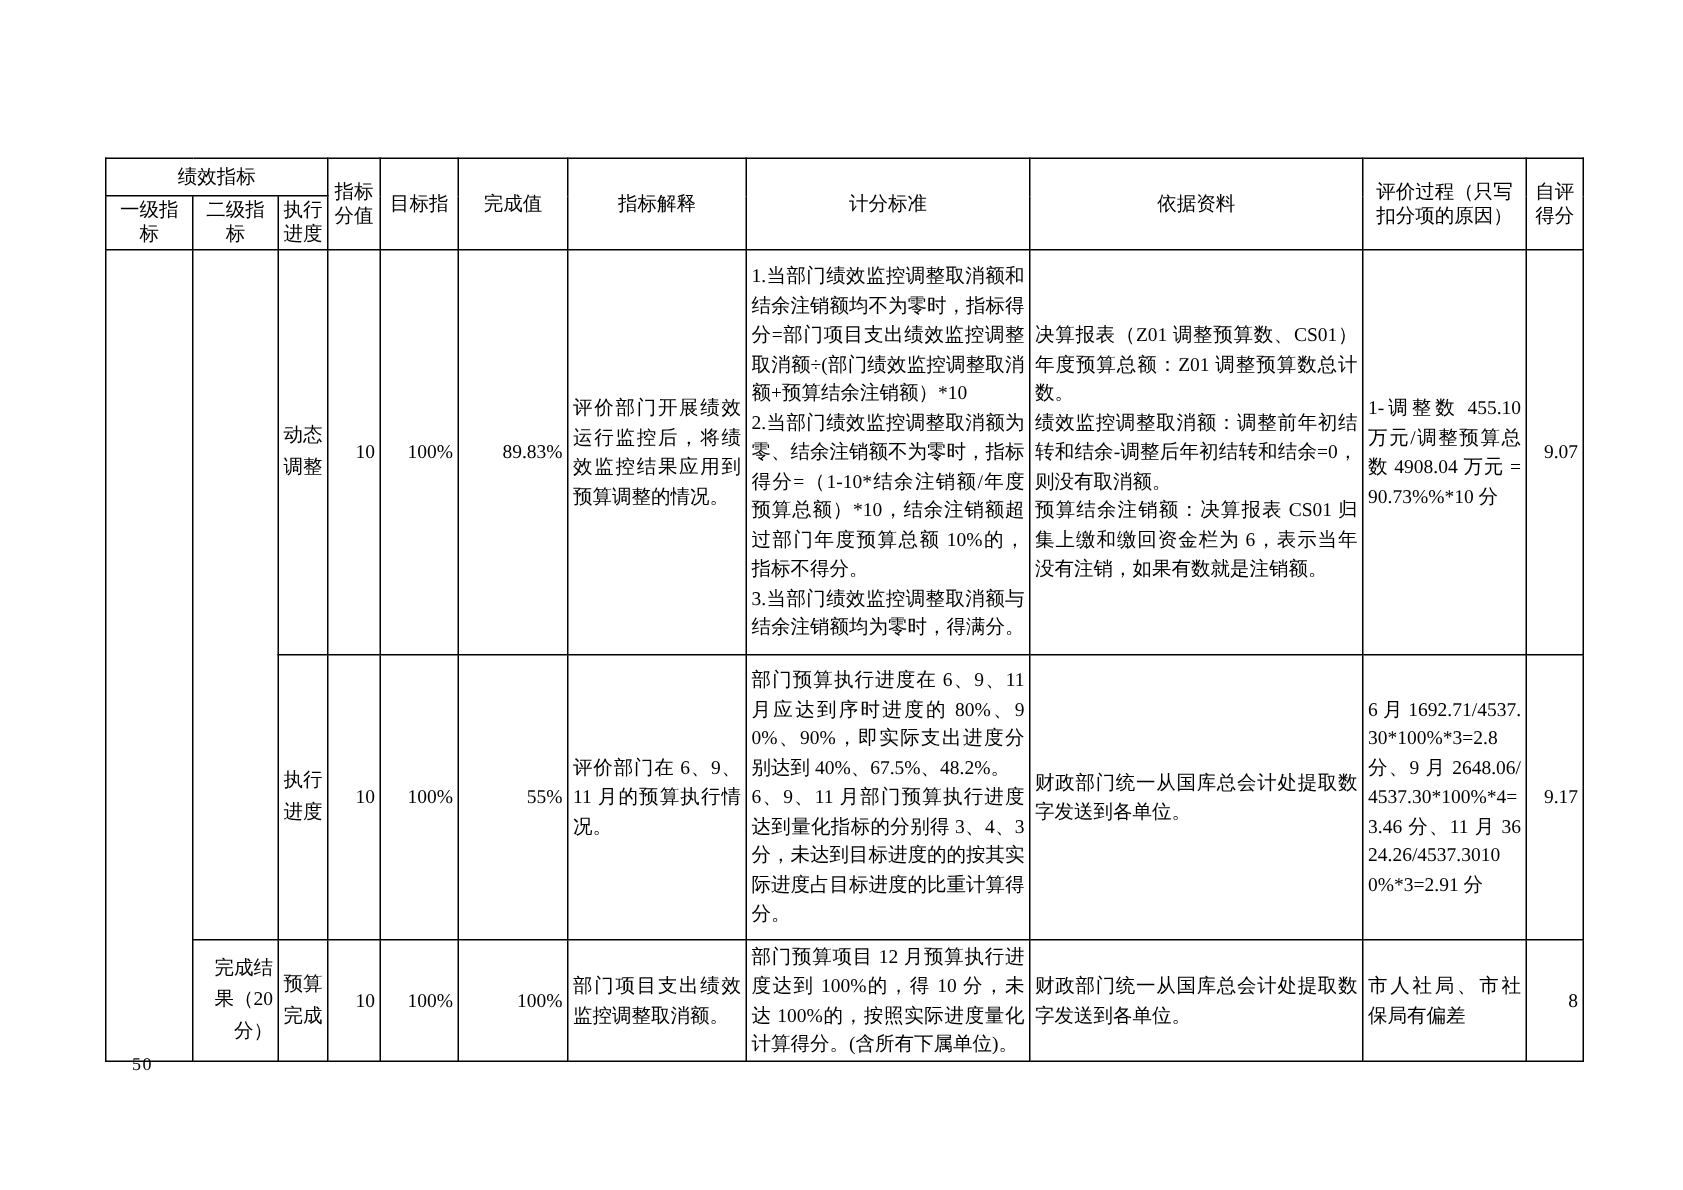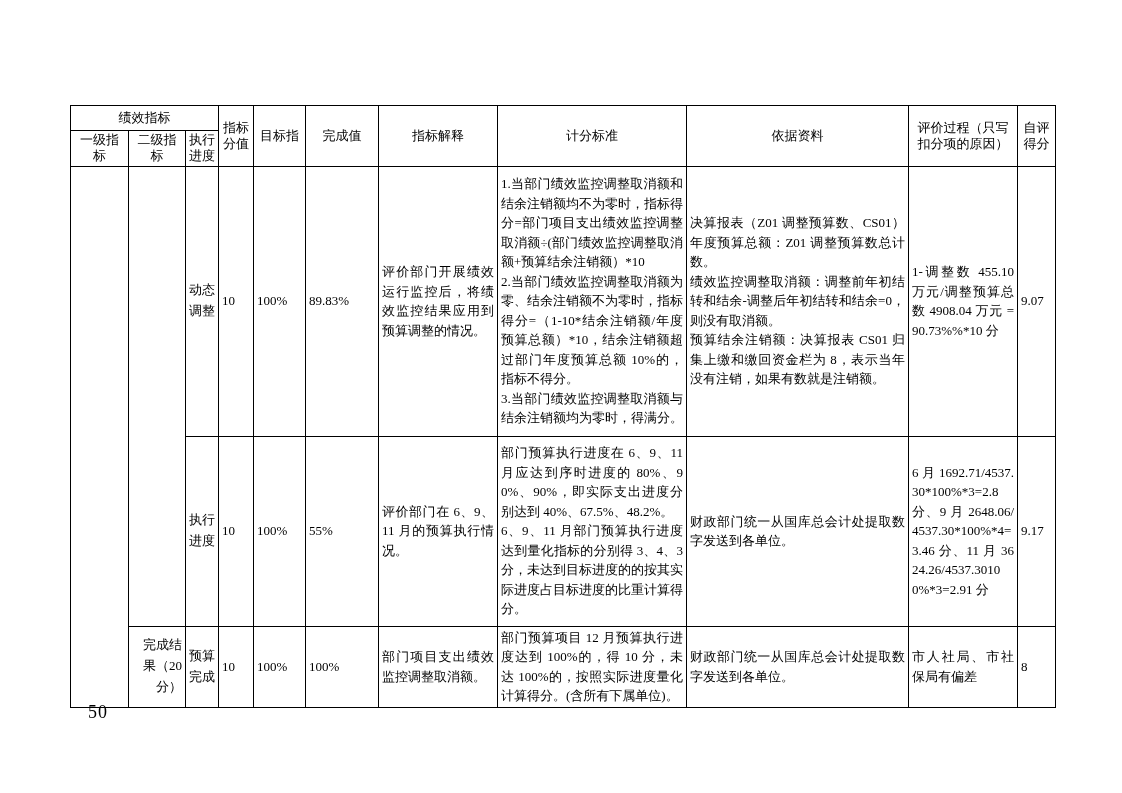--- a/index.html
+++ b/index.html
@@ -30,38 +30,38 @@
     font-weight: normal;
     vertical-align: middle;
     overflow: hidden;
   }
   th.hdr {
     font-weight: bold;
     text-align: center;
     line-height: 1.25;
     padding: 1px 1px;
   }
-  td.center { text-align: left; }
+  td.center { text-align: right; }
   td.longtext {
     text-align: justify;
     text-justify: inter-ideograph;
     line-height: 1.5;
     white-space: pre-line;
     word-break: break-all;
   }
   td.vtop { vertical-align: top; margin-left: 39px; }
   td.threelvl { text-align: right; line-height: 1.6; }
   .row-h1 { height: 270px; }
   .row-h2 { height: 190px; }
   .row-h3 { height: 75px; }
   .hrow { height: 25px; }
   .pagenum {
     position: absolute;
     left: 88px; top: 702px;
-    font-size: 18px;
+    font-size: 12px;
     letter-spacing: 1px;
   }
 </style>
 </head>
 <body>
 
 <div class="page">
 
   <table class="perf">
     <colgroup>
@@ -104,21 +104,21 @@
         <td class="threelvl">动态调整</td>
         <td class="center">10</td>
         <td class="center">100%</td>
         <td class="center">89.83%</td>
         <td class="longtext">评价部门开展绩效运行监控后，将绩效监控结果应用到预算调整的情况。</td>
         <td class="longtext vtop">1.当部门绩效监控调整取消额和结余注销额均不为零时，指标得分=部门项目支出绩效监控调整取消额÷(部门绩效监控调整取消额+预算结余注销额）*10
 2.当部门绩效监控调整取消额为零、结余注销额不为零时，指标得分=（1-10*结余注销额/年度预算总额）*10，结余注销额超过部门年度预算总额 10%的，指标不得分。
 3.当部门绩效监控调整取消额与结余注销额均为零时，得满分。</td>
         <td class="longtext">决算报表（Z01 调整预算数、CS01）年度预算总额：Z01 调整预算数总计数。
 绩效监控调整取消额：调整前年初结转和结余-调整后年初结转和结余=0，则没有取消额。
-预算结余注销额：决算报表 CS01 归集上缴和缴回资金栏为 8，表示当年没有注销，如果有数就是注销额。</td>
+预算结余注销额：决算报表 CS01 归集上缴和缴回资金栏为 6，表示当年没有注销，如果有数就是注销额。</td>
         <td class="longtext">1-调整数 455.10 万元/调整预算总数 4908.04 万元 =90.73%%*10 分</td>
         <td class="center">9.07</td>
       </tr>
 
       <tr class="row-h2">
         <td class="threelvl">执行进度</td>
         <td class="center">10</td>
         <td class="center">100%</td>
         <td class="center">55%</td>
         <td class="longtext">评价部门在 6、9、11 月的预算执行情况。</td>

